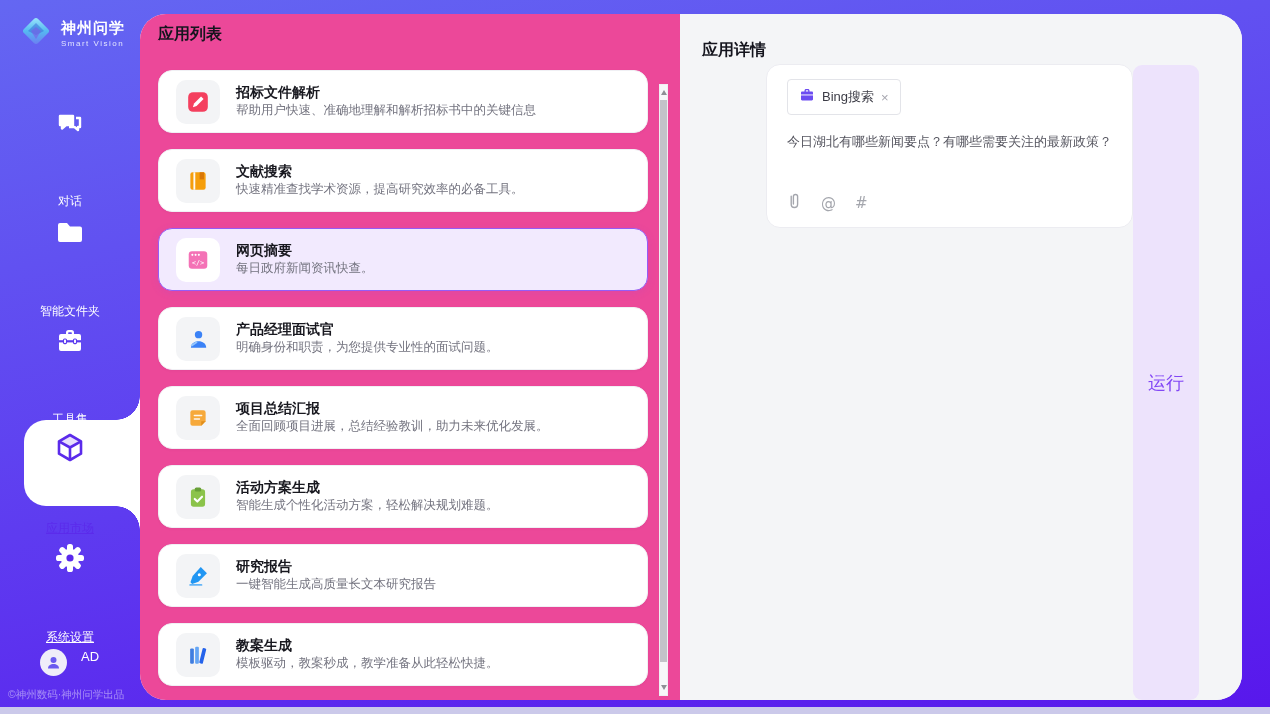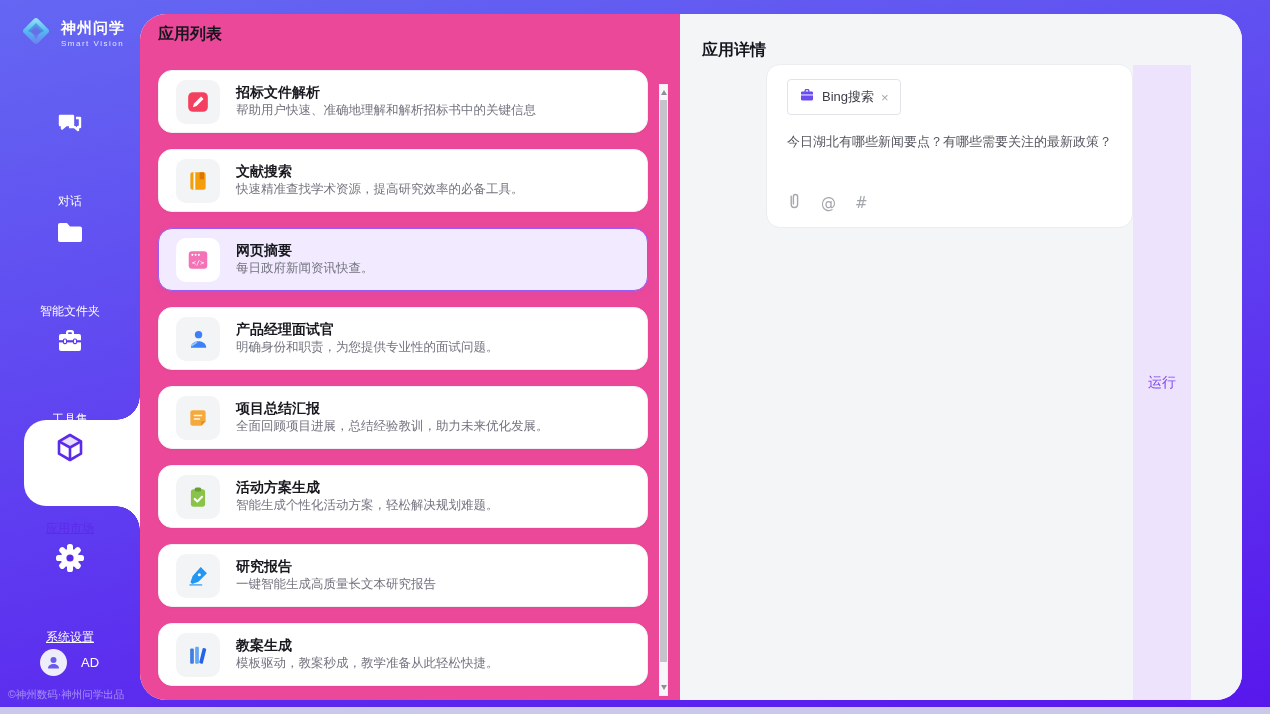--- a/index.html
+++ b/index.html
@@ -17,21 +17,21 @@
   .nav-item { position:absolute; left:0; width:140px; display:flex; flex-direction:column;
               align-items:center; gap:5px; cursor:pointer; z-index:4; }
   .nav-item .lbl { color:#fff; font-size:12px;margin-top:46px; }
   .nav-item .lbl.u { text-decoration:underline; }
   .nav-item.active .lbl { color:#5B2BEB; text-decoration:underline; }
   .bubble { position:absolute; left:24px; top:420px; width:116px; height:86px; background:#fff;
             border-radius:22px 0 0 22px; z-index:2; }
   .bubble .fillet { position:absolute; right:0; width:24px; height:24px; }
   .bubble .fillet.top { top:-24px; background:radial-gradient(circle at 0 0, rgba(0,0,0,0) 23.5px, #fff 24px); }
   .bubble .fillet.bot { bottom:-24px; background:radial-gradient(circle at 0 100%, rgba(0,0,0,0) 23.5px, #fff 24px); }
-  .user-row { position:absolute; left:40px; top:649px; display:flex; align-items:center; gap:14px; z-index:4; }
+  .user-row { position:absolute; left:40px; top:649px; display:flex; align-items:flex-start; gap:14px; z-index:4; }
   .avatar { width:27px; height:27px; border-radius:50%; background:#EFEDF9; display:flex;
             align-items:center; justify-content:center; }
   .user-name { color:#fff; font-size:13px; }
   .copyright { position:absolute; left:8px; bottom:12px; color:rgba(255,255,255,.45); font-size:10.5px;
                white-space:nowrap; z-index:4; }
 
   
   .panel { position:absolute; left:140px; top:14px; width:1102px; height:686px; background:#fff;
            border-radius:26px; display:flex; overflow:hidden; z-index:3; }
 
@@ -65,22 +65,22 @@
                  border-radius:14px; padding:14px 20px; position:relative; }
   .tag { display:inline-flex; align-items:center; gap:7px; border:1px solid #E3E4E9; background:#fff;
          border-radius:4px; padding:7px 11px; }
   .tag-label { font-size:13px; color:#3C3C46; }
   .tag-close { font-size:13px; color:#A6A6AF; cursor:pointer; line-height:1; }
   .query { margin-top:18px; font-size:13px; color:#55555F; }
   .attach-row { position:absolute; left:20px; bottom:14px; display:flex; align-items:center; gap:19px;
                 color:#A4A6AD; }
   .attach-row .glyph { font-size:15px; color:#A4A6AD; cursor:pointer; font-family:"DejaVu Sans",sans-serif; }
   .run-row { display:flex; justify-content:flex-end; margin-top:25px; }
-  .run-btn { background:#EDE3FC; color:#8247F5; border:none; font-size:14px; padding:9px 15px;
-             border-radius:0; cursor:pointer; font-family:inherit; }
+  .run-btn { background:#EDE3FC; color:#8247F5; border:none; font-size:18px; padding:9px 15px;
+             border-radius:9px; cursor:pointer; font-family:inherit; }
 </style>
 </head>
 <body>
 
 <div id="app">
 
   <div class="sidebar">
     <div class="logo">
       <span>
         <svg width="36" height="36" viewBox="0 0 36 36">

